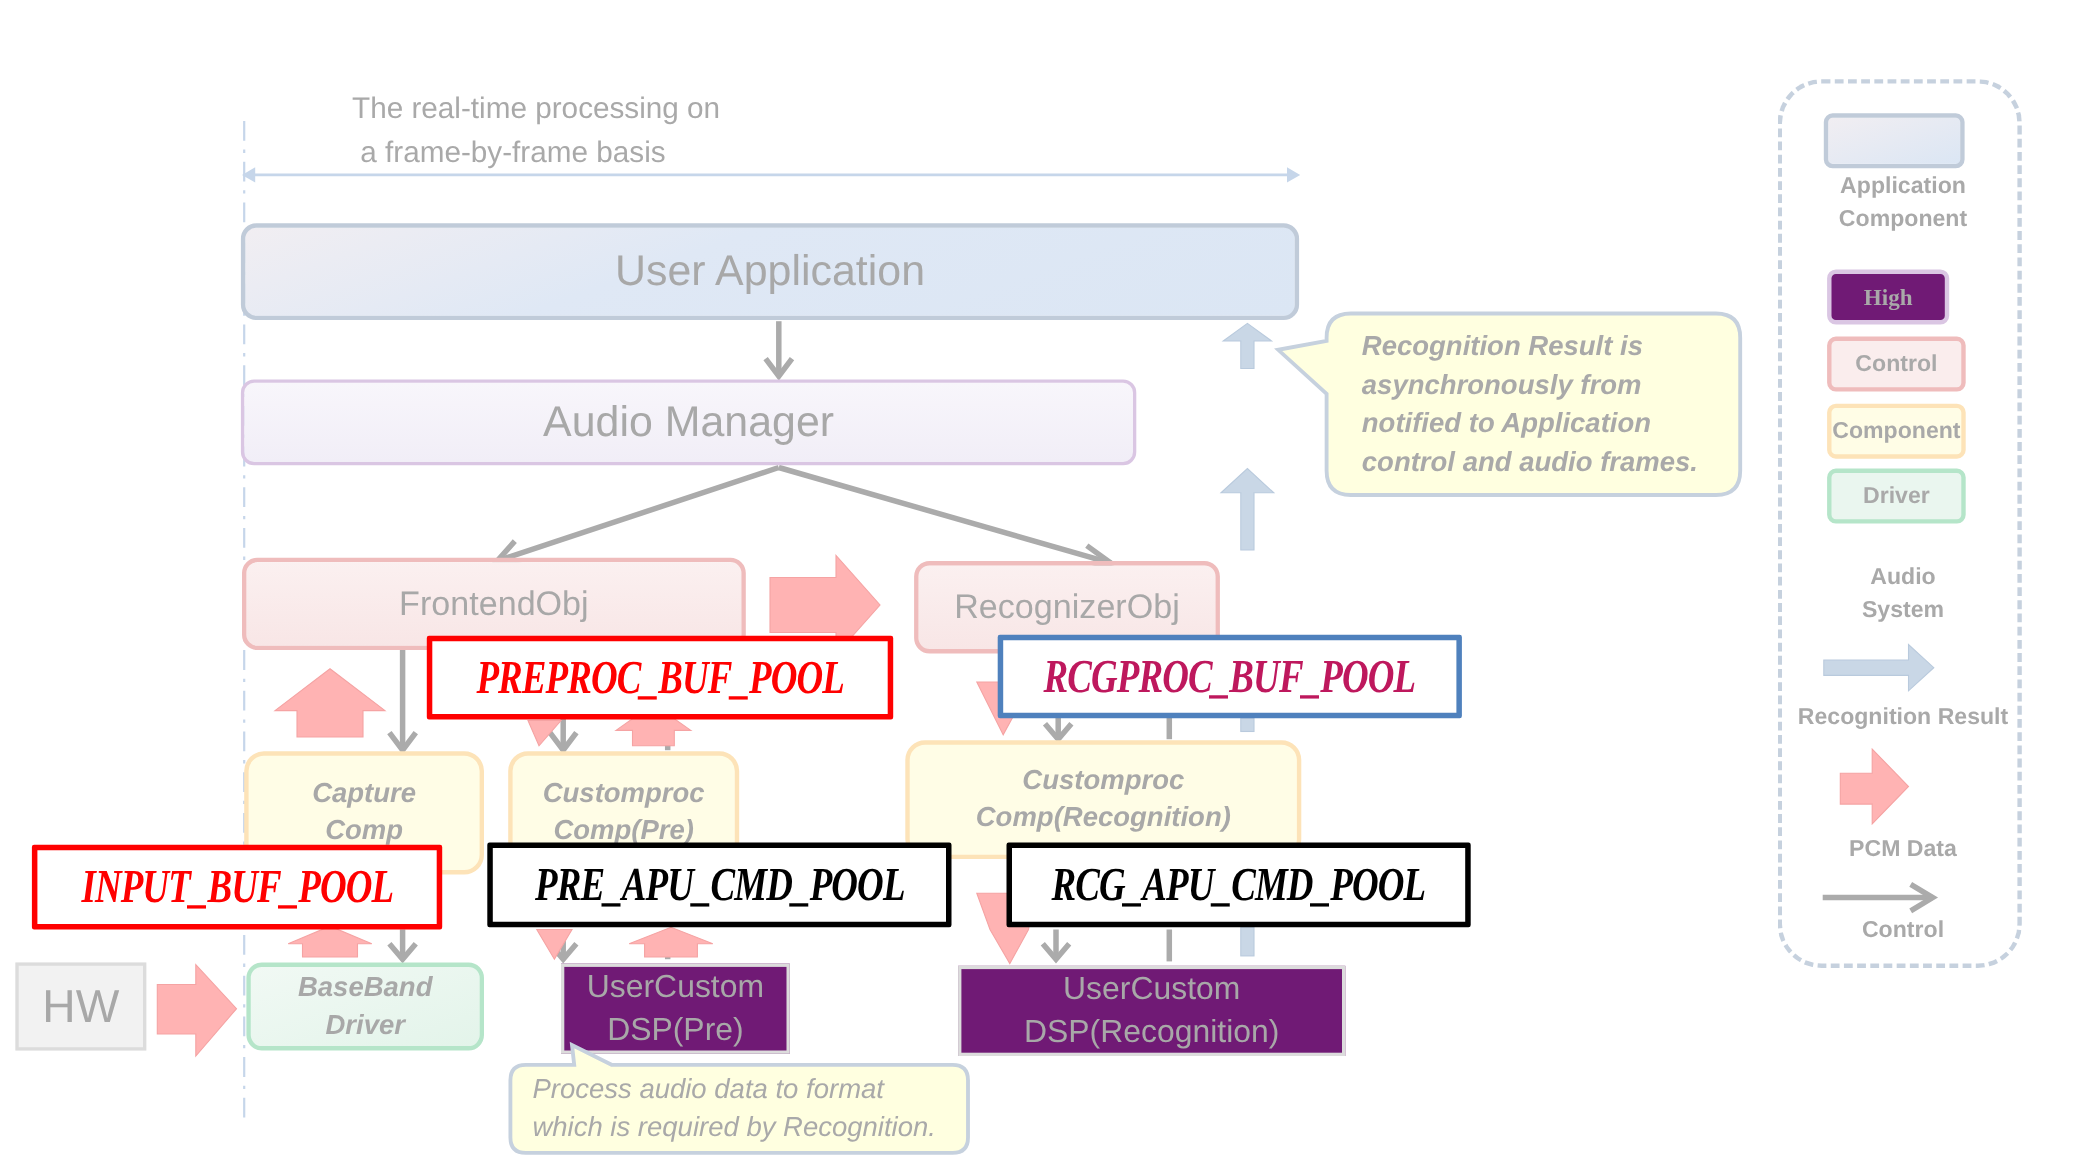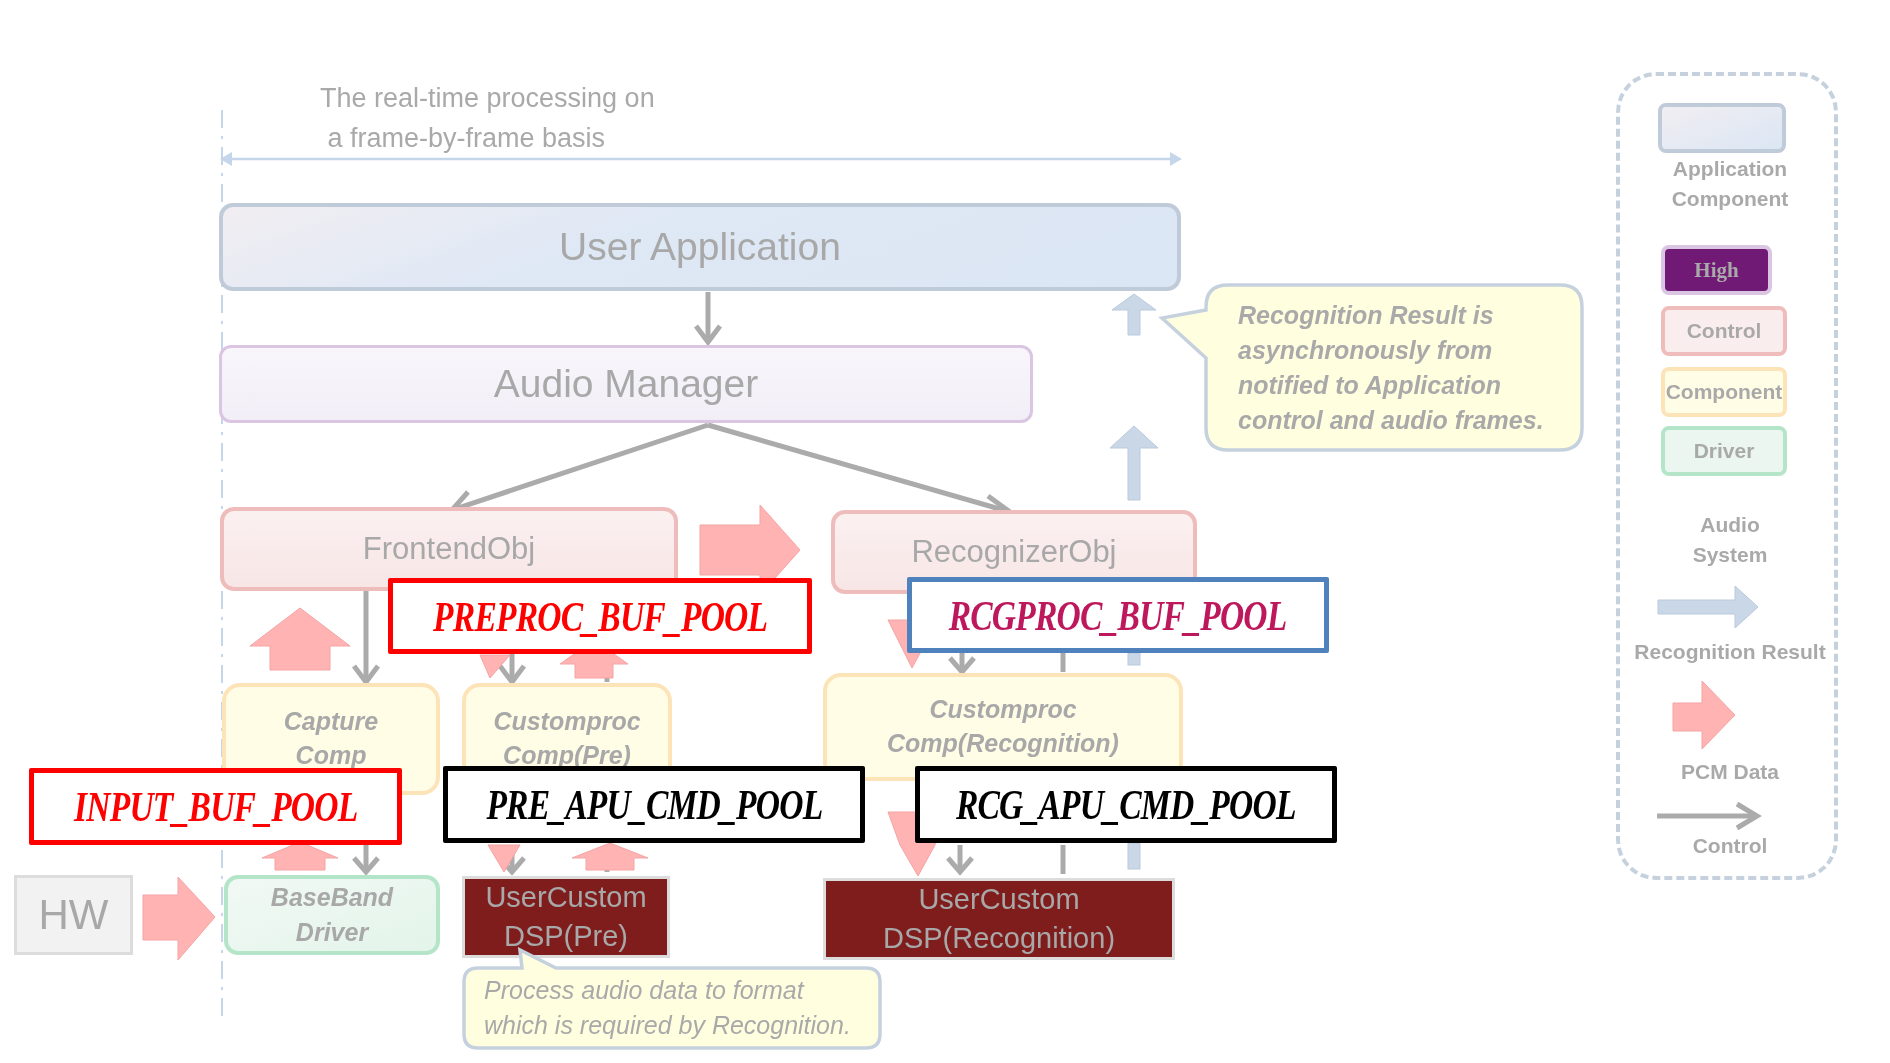--- a/index.html
+++ b/index.html
@@ -4,21 +4,21 @@
 <style>
   html,body{margin:0;padding:0;background:#fff;}
   body{width:1890px;height:1063px;position:relative;overflow:hidden;font-family:"Liberation Sans",sans-serif;}
   .abs{position:absolute;box-sizing:border-box;}
   .box{display:flex;align-items:center;justify-content:center;text-align:center;color:#a8a8a8;}
   .app{left:219px;top:203px;width:962px;height:88px;border:4px solid #c0cbd9;border-radius:14px;background:linear-gradient(160deg,#f1eef2 0%,#dfe8f5 40%,#dbe6f4 100%);font-size:39px;}
   .mgr{left:219px;top:345px;width:814px;height:78px;border:3px solid #dac6e3;border-radius:12px;background:linear-gradient(180deg,#f8f6fb,#f1eef7);font-size:39px;}
   .obj{border:4px solid #efbcbc;border-radius:14px;background:linear-gradient(180deg,#fbf0f0,#f8e6e6);font-size:31px;}
   .comp{border:4px solid #fde3b8;border-radius:18px;background:#fffde6;font-size:25px;font-weight:bold;font-style:italic;line-height:1.35;flex-direction:column;}
   .drv{border:4px solid #b5e5c9;border-radius:14px;background:linear-gradient(160deg,#f1f9f4,#e3f4ea);font-size:25px;font-weight:bold;font-style:italic;line-height:1.4;flex-direction:column;}
-  .dsp{background:#7f1d1d;border:3px solid #dcdcdc;font-size:29px;line-height:1.35;flex-direction:column;}
+  .dsp{background:#701a75;border:3px solid #dcdcdc;font-size:29px;line-height:1.35;flex-direction:column;margin-left:48px;}
   .hw{left:14px;top:875px;width:119px;height:80px;background:#f2f2f2;border:3px solid #dcdcdc;font-size:42px;}
   .pool{display:flex;align-items:center;justify-content:center;background:#fff;border:5px solid #000;border-radius:2px;font-family:"Liberation Serif",serif;font-style:italic;font-weight:bold;font-size:43px;text-decoration-thickness:2px;text-underline-offset:6px;letter-spacing:-1px;transform-origin:center;}
   .pool span{display:inline-block;transform:scaleX(0.78);}
   .pool.red{border-color:#ff0000;color:#ff0000;}
   .pool.blue{border-color:#4f81bd;color:#be185d;}
   .pool.black{border-color:#000;color:#000;}
   .callout-text{color:#a9a9a9;font-weight:bold;font-style:italic;font-size:25px;line-height:35px;}
   .note-text{color:#a9a9a9;font-style:italic;font-size:25px;line-height:35px;}
   .legend{left:1616px;top:72px;width:222px;height:808px;border:4px dashed #c6d1de;border-radius:40px;}
   .leg-swatch{border-radius:8px;display:flex;align-items:center;justify-content:center;font-weight:bold;font-size:21px;color:#a9a9a9;}
@@ -111,21 +111,21 @@
 <div class="abs box app">
   <span>User Application</span>
 </div>
 <div class="abs box mgr">
   <span>Audio Manager</span>
 </div>
 
 <div class="abs box obj" style="left:220px;top:507px;width:458px;height:84px;">
   <span>FrontendObj</span>
 </div>
-<div class="abs box obj" style="left:831px;top:510px;width:366px;height:84px;">
+<div class="abs box obj" style="left:831px;top:510px;width:278px;height:84px;">
   <span>RecognizerObj</span>
 </div>
 
 <div class="abs box comp" style="left:222px;top:683px;width:218px;height:112px;">
   <span>Capture</span>
   <span>Comp</span>
 </div>
 <div class="abs box comp" style="left:462px;top:683px;width:210px;height:112px;">
   <span>Customproc</span>
   <span>Comp(Pre)</span>

